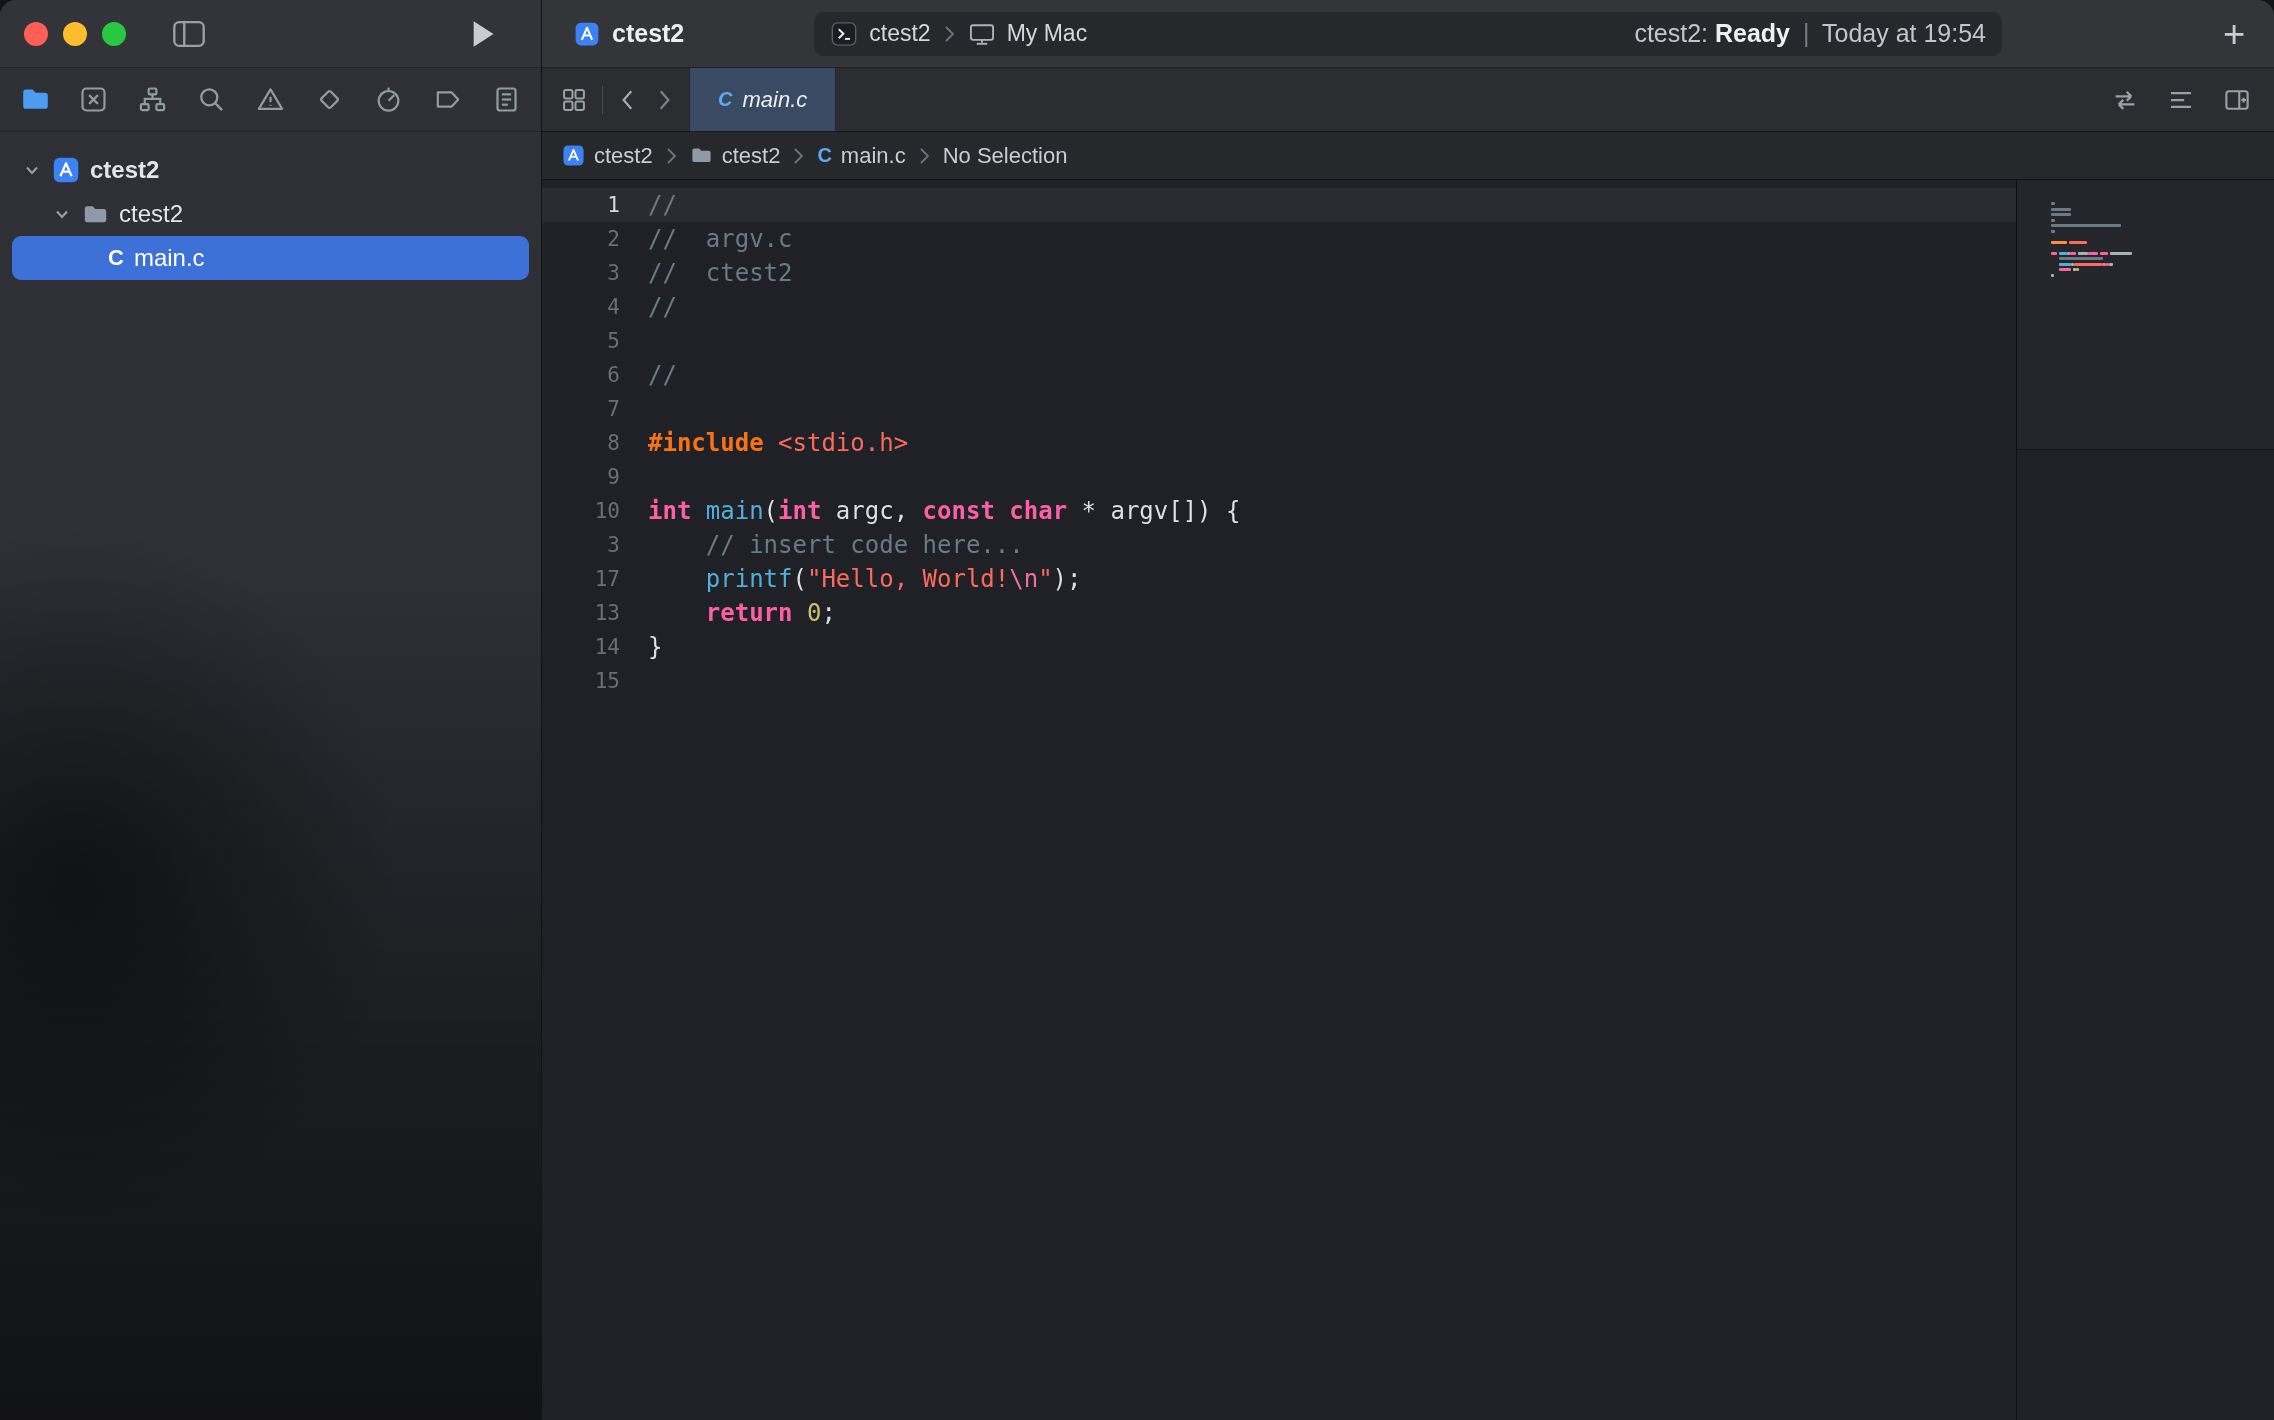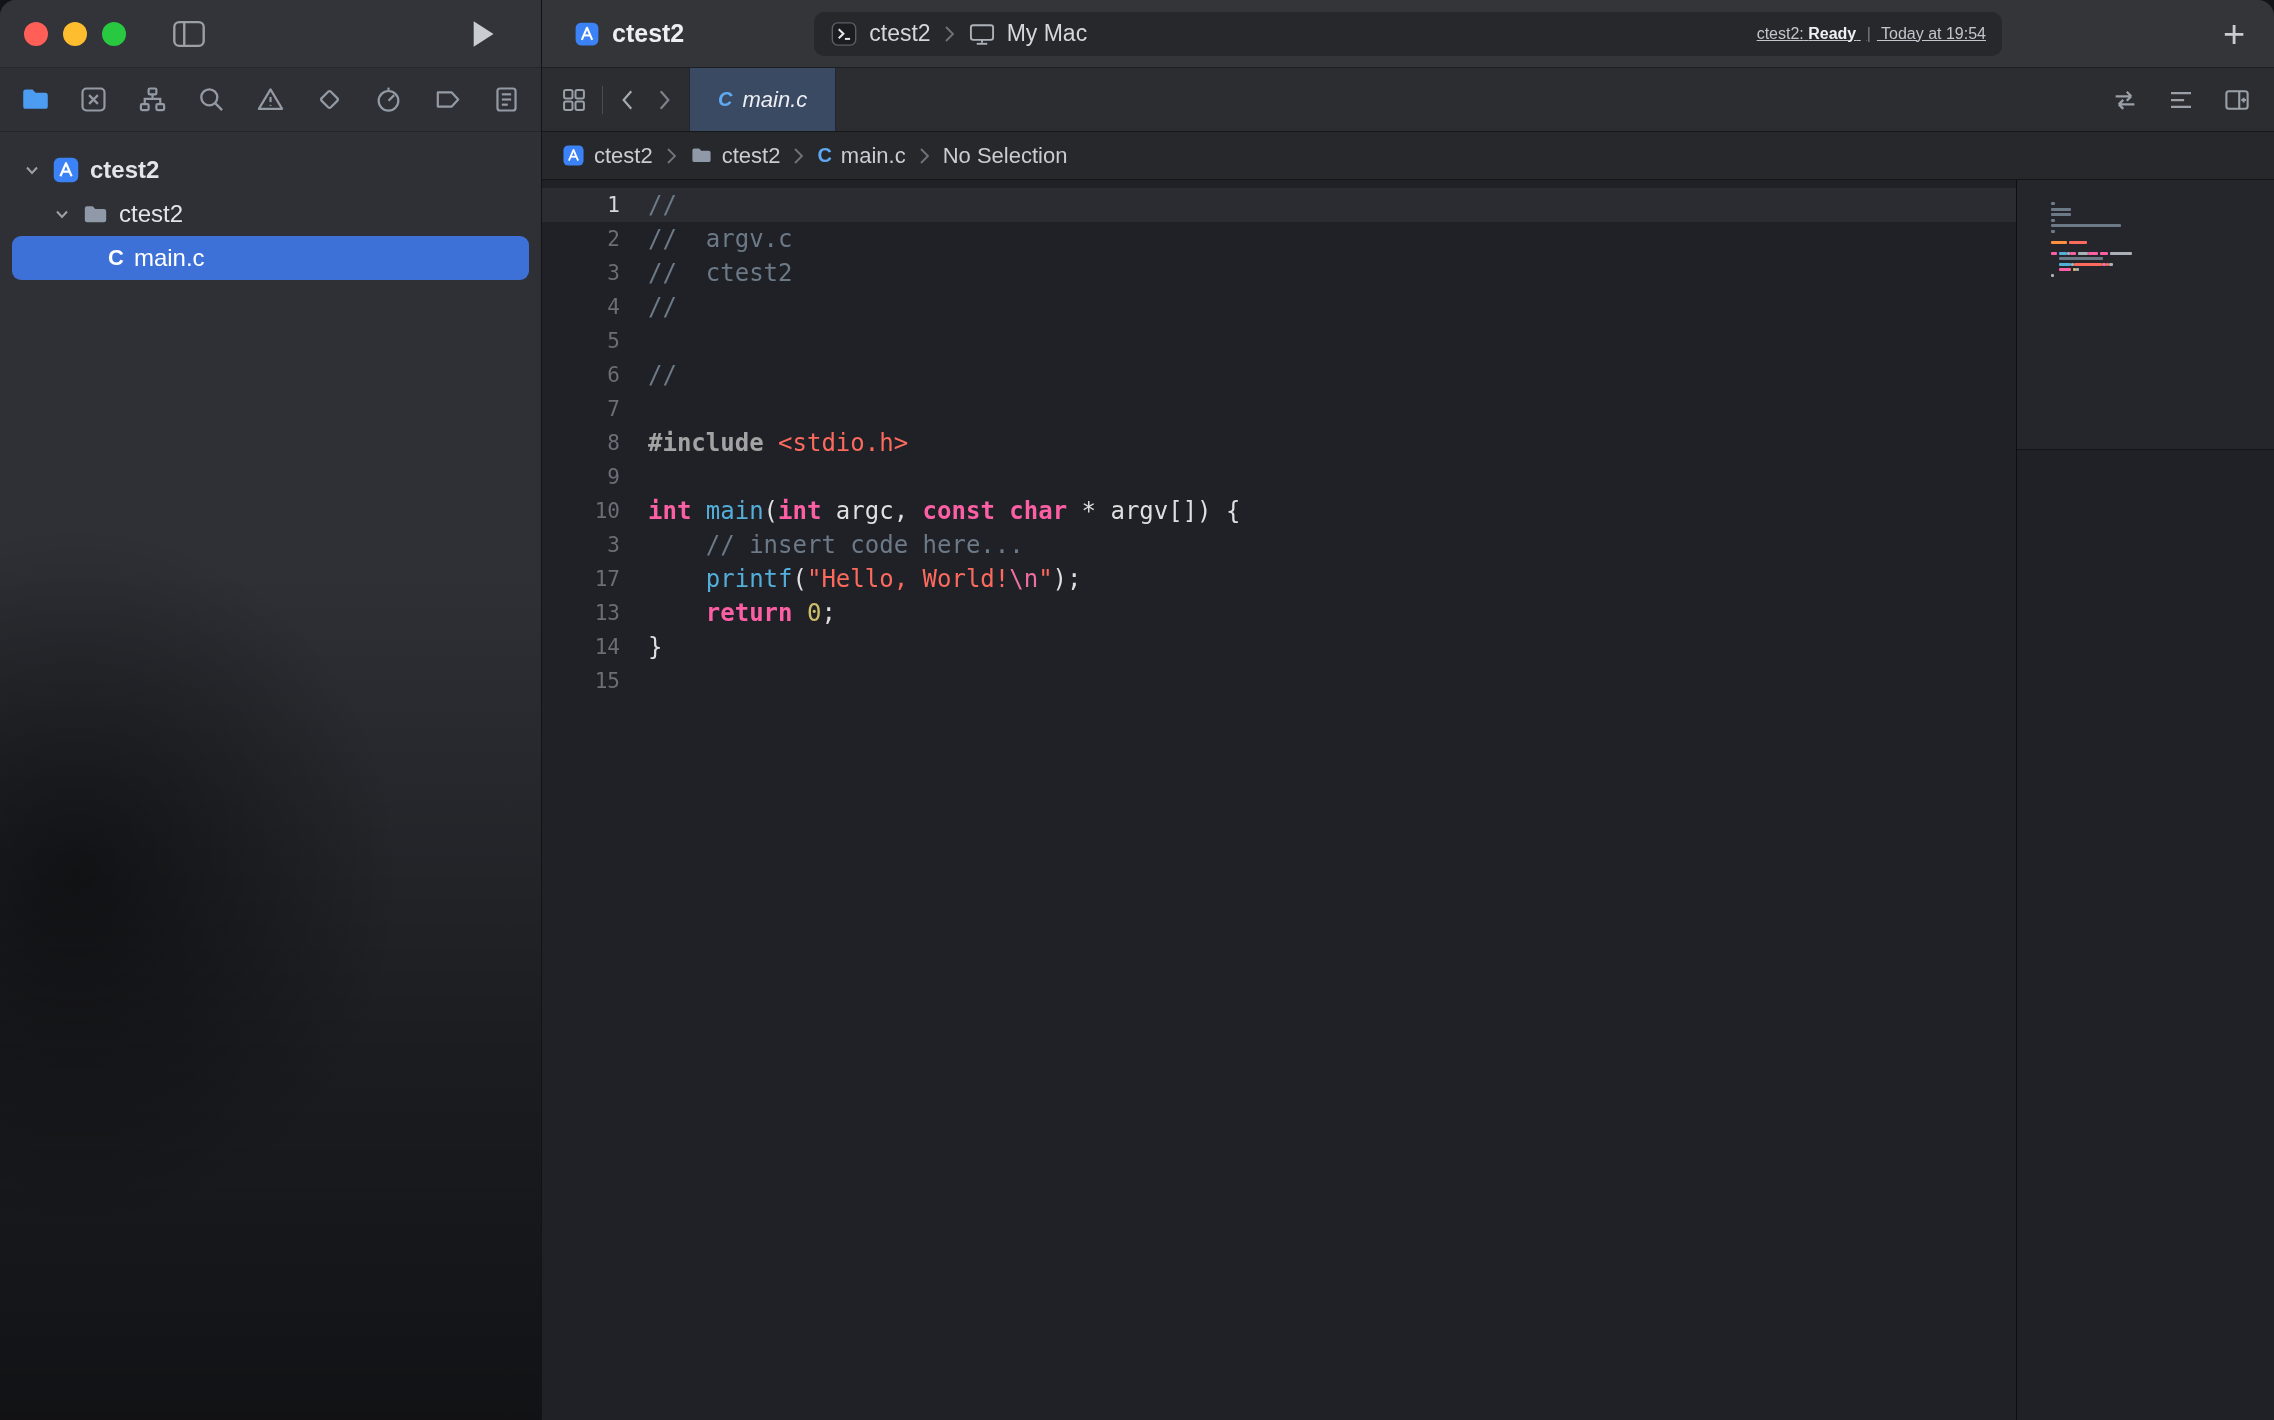--- a/index.html
+++ b/index.html
@@ -32,21 +32,21 @@
       linear-gradient(180deg, rgba(0,0,0,0) 34%, rgba(0,0,0,.42) 72%, rgba(0,0,0,.62) 100%);
   }
 
   
   .main { flex:1; min-width:0; display:flex; flex-direction:column; }
   .toolbar { height:68px; flex:0 0 68px; background:#333539; border-bottom:1px solid rgba(0,0,0,.4); display:flex; align-items:center; padding-left:32px; }
   .project-badge { display:flex; align-items:center; gap:12px; }
   .project-badge .title { color:#eceef1; font-size:25px; font-weight:bold; }
   .scheme-bar { flex:1; height:44px; margin-left:130px; margin-right:210px; background:#27282c; border-radius:10px; display:flex; align-items:center; padding:0 16px; min-width:0; }
   .scheme-left { display:flex; align-items:center; gap:11px; color:#d4d7db; font-size:23px; }
-  .scheme-status { margin-left:auto; font-size:16px; color:#c2c6cc; white-space:nowrap;text-decoration:underline; }
+  .scheme-status { margin-left:auto; font-size:25px; color:#c2c6cc; white-space:nowrap; }
   .scheme-status .state { color:#eef0f3; font-weight:bold; }
   .scheme-status .sep { color:#7a7e85; margin:0 6px; }
   .plus-btn { width:44px; height:44px; margin-right:18px; background:none; border:none; color:#c9ccd1; font-size:38px; line-height:40px; cursor:pointer; }
 
   .tabbar { height:64px; flex:0 0 64px; background:#2b2d31; border-bottom:1px solid rgba(0,0,0,.45); display:flex; align-items:stretch; }
   .tab-left { display:flex; align-items:center; gap:14px; padding:0 14px 0 18px; }
   .mini-div { width:1px; height:28px; background:#4a4d52; }
   .tab { display:flex; align-items:center; gap:10px; padding:0 28px; background:#3b4a63; border-left:1px solid rgba(0,0,0,.45); border-right:1px solid rgba(0,0,0,.45); cursor:pointer; }
   .tab .tab-label { color:#eceef2; font-size:22px; font-style:italic; }
   .tab .c-badge { font-size:20px; font-style:italic; }
@@ -60,21 +60,21 @@
 
   
   .editor-wrap { flex:1; display:flex; background:#1f2127; min-height:0; }
   .editor { flex:1; padding-top:8px; overflow:hidden; font-family:"DejaVu Sans Mono",monospace; }
   .code-row { display:flex; height:34px; line-height:34px; white-space:pre; }
   .code-row.active { background:rgba(255,255,255,.05); }
   .gutter { flex:0 0 78px; text-align:right; font-size:21px; color:#6b6e75; }
   .code-row.active .gutter { color:#d8d9dc; }
   .code { padding-left:28px; font-size:24px; }
   .tok-comment{ color:#6C7986; }
-  .tok-preproc{ color:#a3a3a3; font-weight:bold; }
+  .tok-preproc{ color:#f97316; font-weight:bold; }
   .tok-string{ color:#FC6A5D; }
   .tok-escape{ color:#F06EA2; }
   .tok-keyword{ color:#FC5FA3; font-weight:bold; }
   .tok-func{ color:#54AEDA; }
   .tok-number{ color:#D0BF69; }
   .tok-plain{ color:#DFDFE0; }
 
   .minimap { width:258px; flex:0 0 258px; position:relative; border-left:1px solid rgba(0,0,0,.55); background:#1f2127; }
   .mm-visible { position:absolute; left:0; right:0; top:0; height:270px; background:rgba(255,255,255,.022); border-bottom:1px solid rgba(0,0,0,.45); }
   .mm-lines { position:absolute; top:22px; left:34px; right:14px; }

